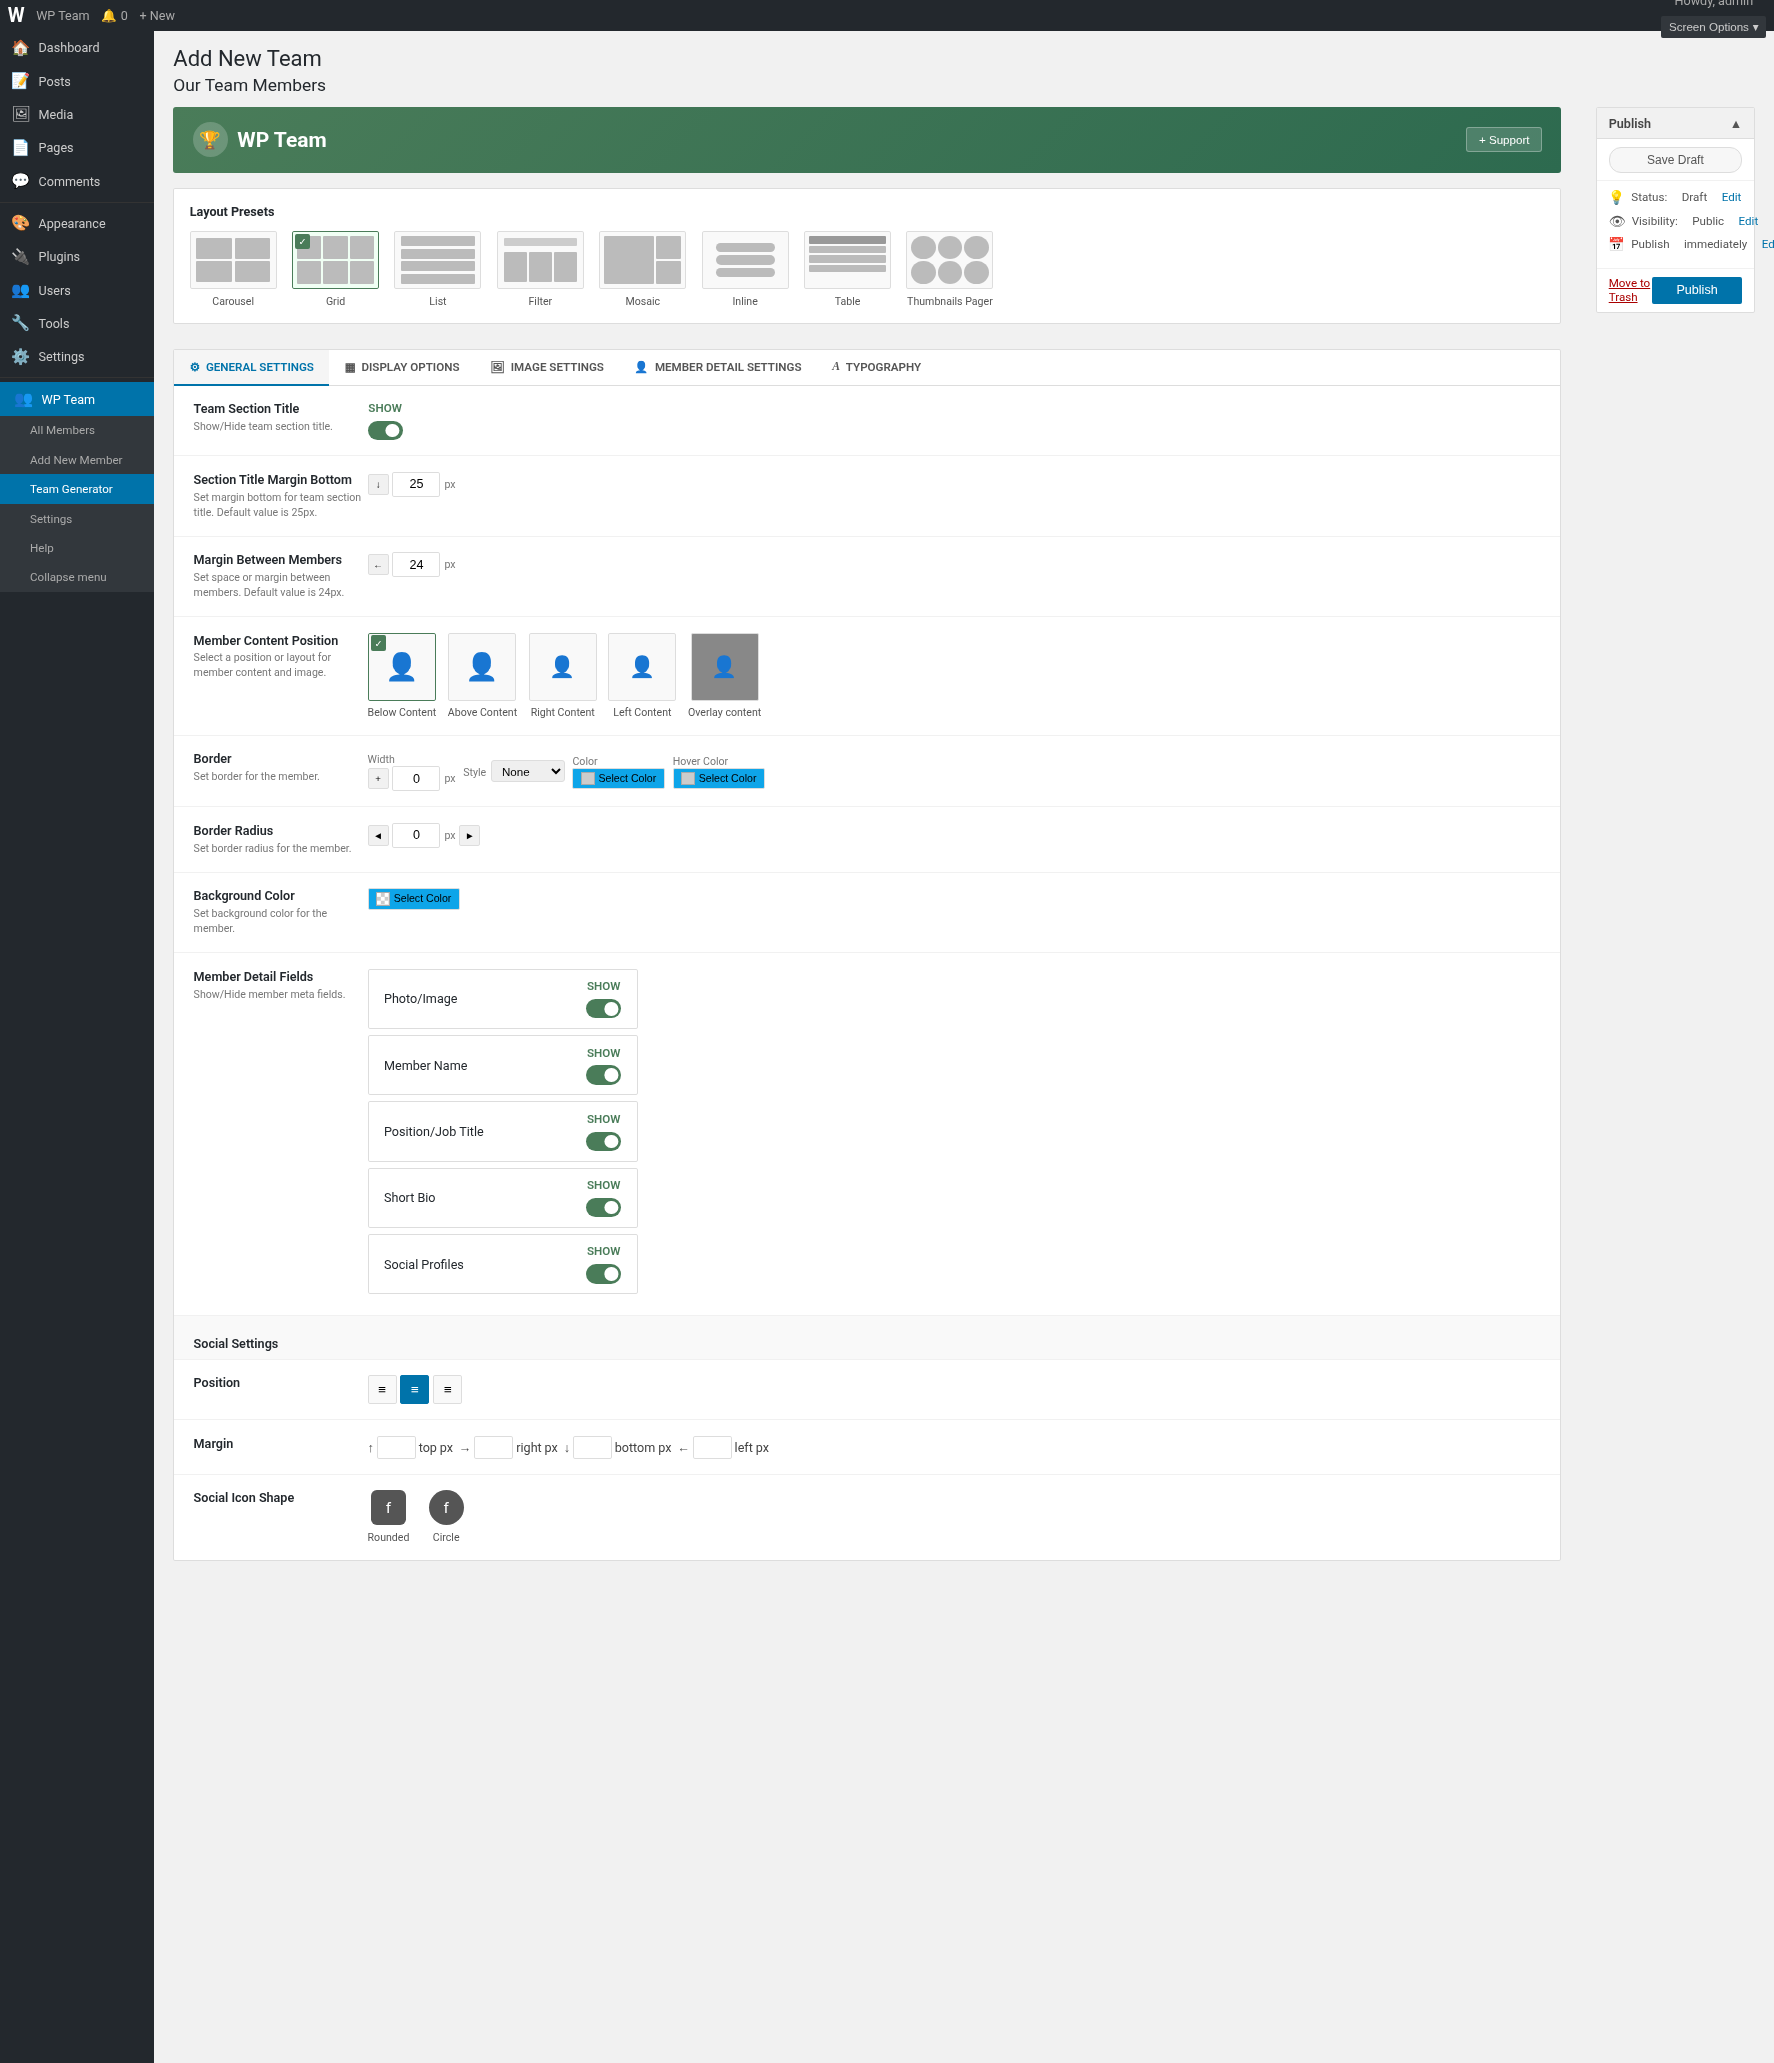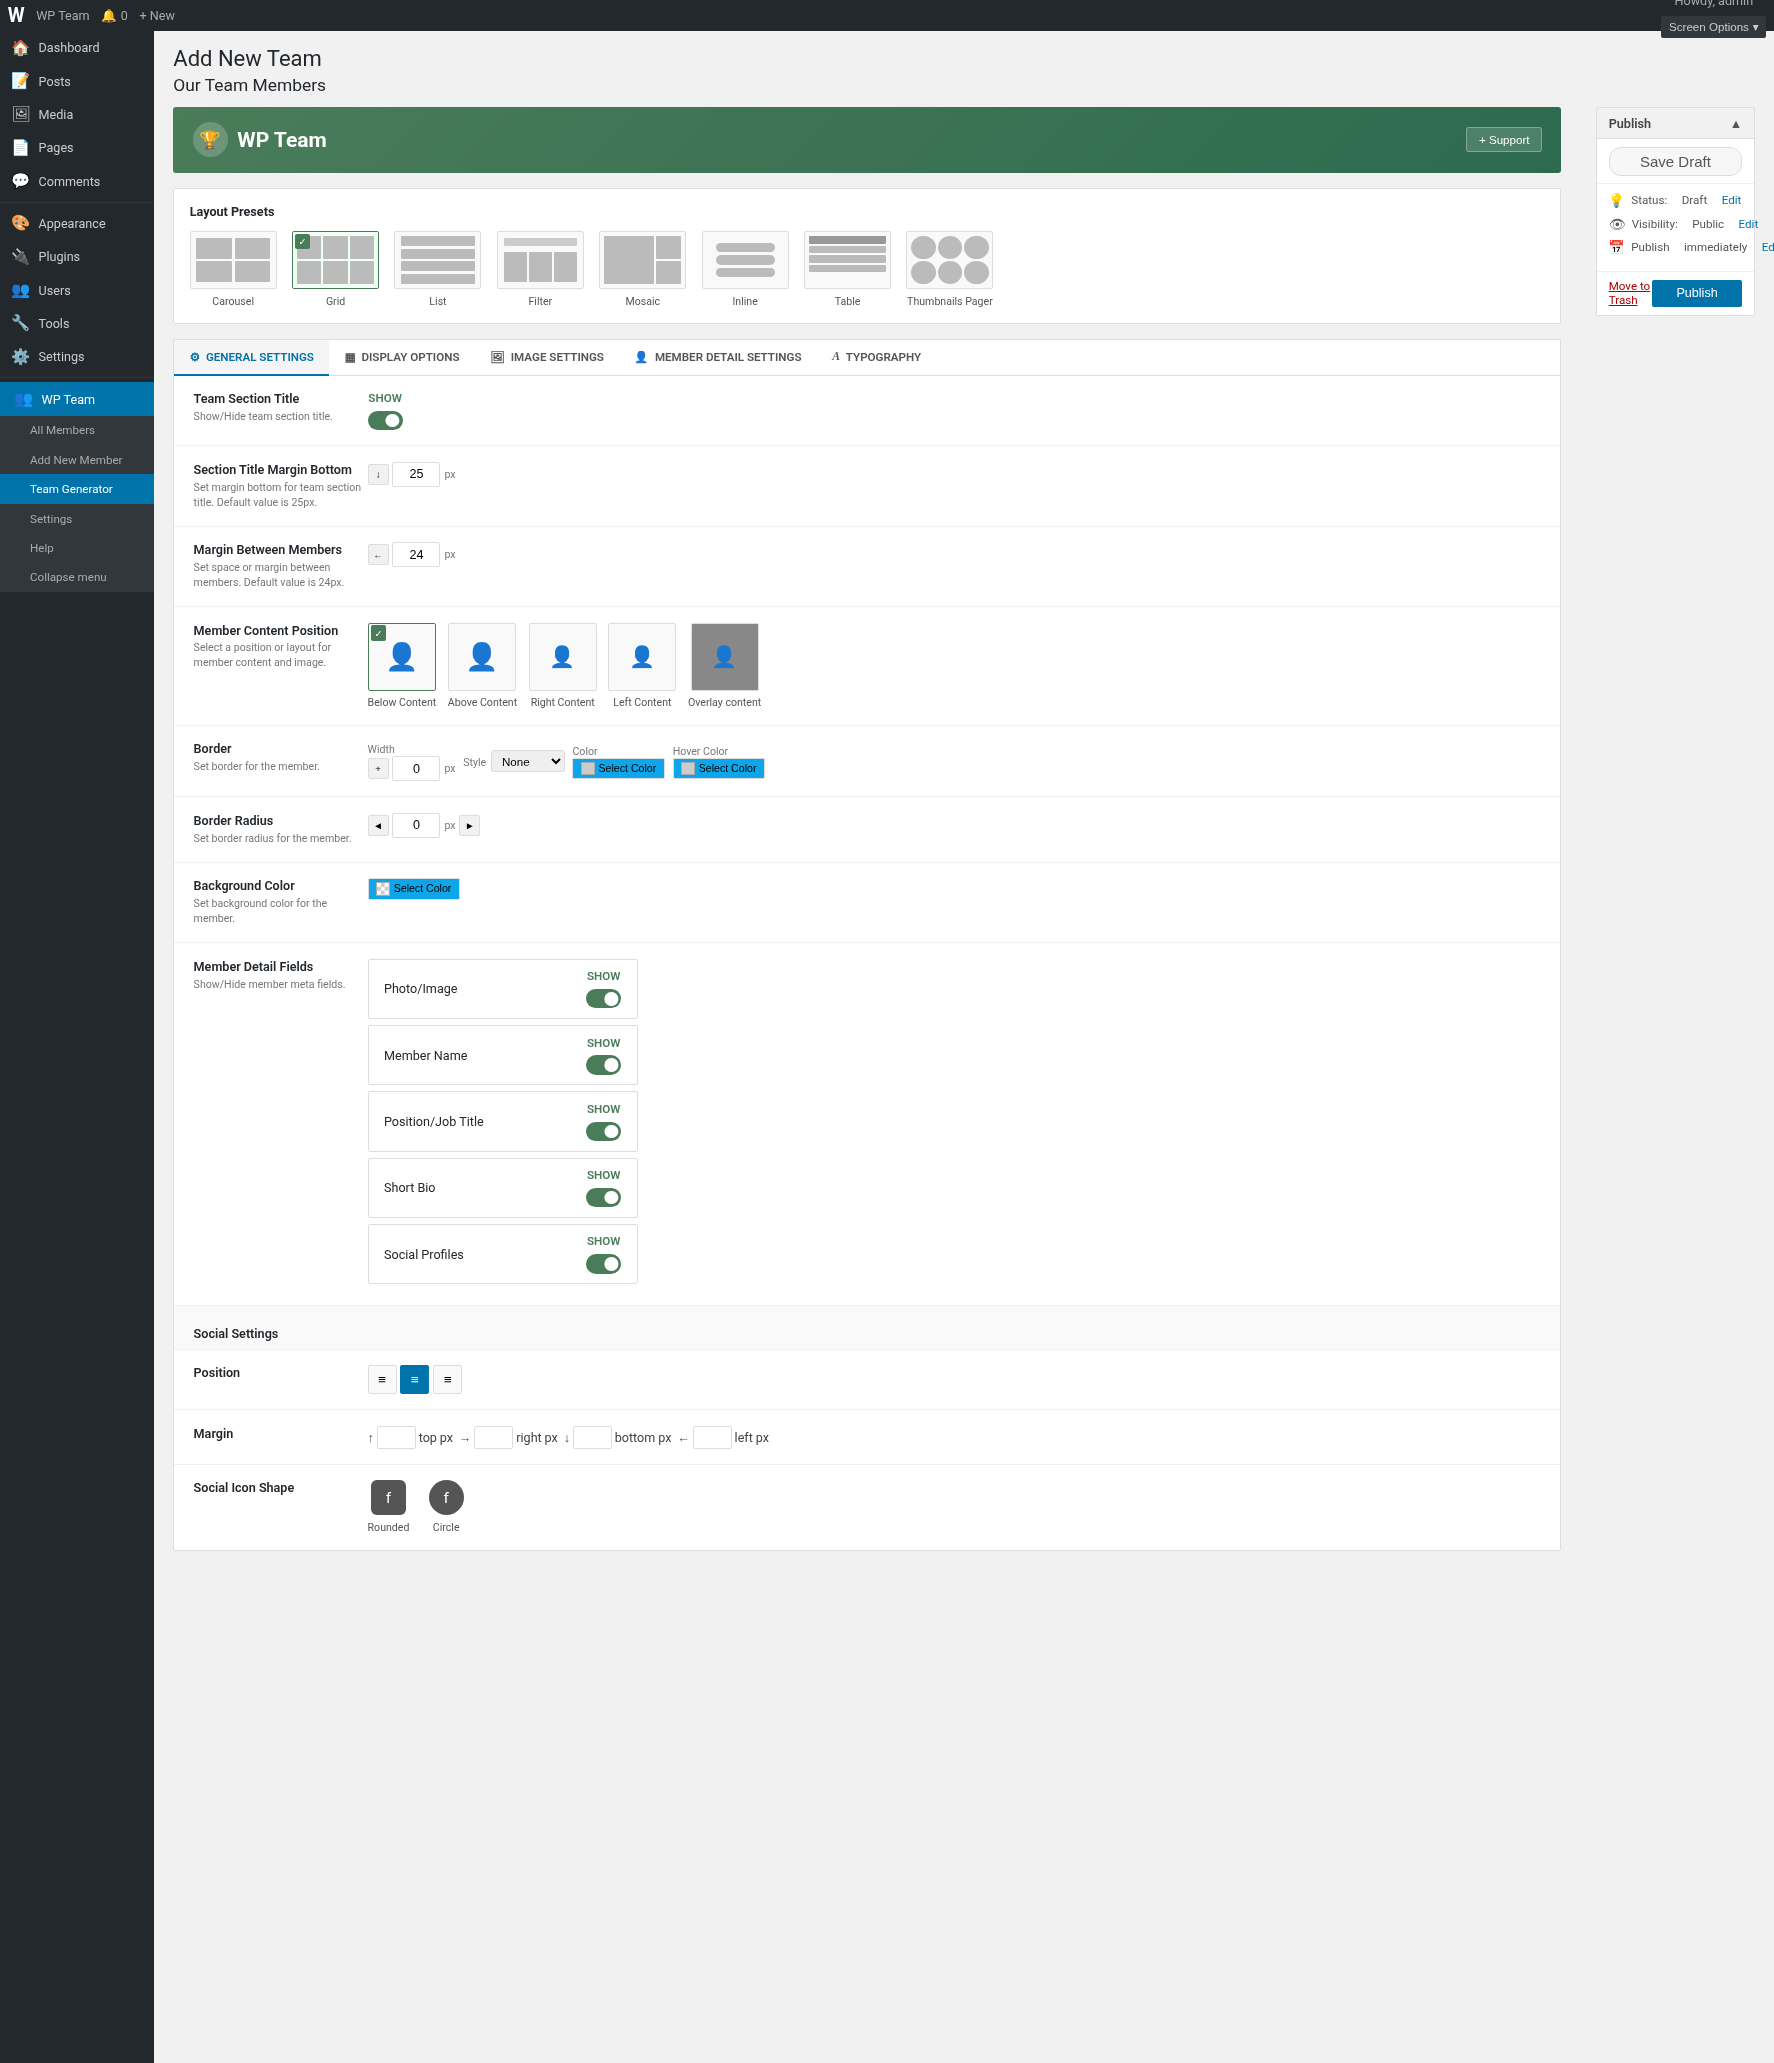--- a/index.html
+++ b/index.html
@@ -32,21 +32,21 @@
     .page-title { font-size: 22px; font-weight: 400; color: #23282d; margin-bottom: 3.9px; }
     .page-subtitle { font-size: 17.4px; font-weight: 400; color: #23282d; margin-bottom: 11.6px; }
 
     
     .wp-team-banner { background: linear-gradient(135deg, #4a7c59, #2d6a4f); color: #fff; padding: 15.4px 19.3px; border-radius: 2.9px; display: flex; align-items: center; justify-content: space-between; margin-bottom: 15.4px; }
     .wp-team-logo { display: flex; align-items: center; gap: 9.7px; font-size: 21px; font-weight: bold; }
     .wp-team-logo-icon { width: 35px; height: 35px; background: rgba(255,255,255,0.2); border-radius: 50%; display: flex; align-items: center; justify-content: center; font-size: 17.4px; }
     .support-btn { background: rgba(255,255,255,0.15); border: 1px solid rgba(255,255,255,0.3); color: #fff; padding: 4.8px 11.6px; border-radius: 2.9px; cursor: pointer; font-size: 11.6px; }
 
     
-    .layout-presets { background: #fff; border: 1px solid #ddd; padding: 15.4px; margin-bottom: 15px; border-radius: 1.9px; }
+    .layout-presets { background: #fff; border: 1px solid #ddd; padding: 15.4px; margin-bottom: 25px; border-radius: 1.9px; }
     .layout-presets h3 { font-size: 12.6px; margin-bottom: 11.6px; color: #23282d; }
     .presets-grid { display: flex; gap: 15.4px; flex-wrap: wrap; align-items: flex-end; }
     .preset-item { display: flex; flex-direction: column; align-items: center; gap: 5.8px; cursor: pointer; }
     .preset-thumb { width: 87px; height: 58px; border: 1.9px solid #ddd; background: #f9f9f9; border-radius: 1.9px; display: flex; align-items: center; justify-content: center; overflow: hidden; }
     .preset-thumb.selected { border-color: #4a7c59; background: #f0fff4; }
     .preset-label { font-size: 10.6px; color: #555; }
 
     
     .filter-bar { background: #fff; border: 1px solid #ddd; padding: 9.7px 15.4px; margin-bottom: 15.4px; display: flex; align-items: center; gap: 11.6px; border-radius: 1.9px; }
     .filter-label { font-size: 12.6px; font-weight: 600; color: #23282d; }
@@ -119,21 +119,21 @@
     .shape-icon.circle { border-radius: 50%; }
     .shape-label { font-size: 10.6px; color: #555; }
 
     
     .sidebar-right { width: 174px; flex-shrink: 0; padding-left: 15.4px; }
     .publish-box { background: #fff; border: 1px solid #ddd; border-radius: 1.9px; }
     .publish-header { background: #f1f1f1; border-bottom: 1px solid #ddd; padding: 7.7px 11.6px; display: flex; align-items: center; justify-content: space-between; }
     .publish-title { font-weight: 600; font-size: 12.6px; }
     .publish-toggle { cursor: pointer; color: #555; }
     .publish-actions-top { padding: 7.7px 11.6px; border-bottom: 1px solid #f1f1f1; }
-    .save-draft-btn { background: #f7f7f7; border: 1px solid #ddd; color: #555; padding: 4.8px 9.7px; cursor: pointer; font-size: 15px; border-radius: 12px; width: 100%; text-align: center; }
+    .save-draft-btn { background: #f7f7f7; border: 1px solid #ddd; color: #555; padding: 4.8px 9.7px; cursor: pointer; font-size: 12px; border-radius: 12px; width: 100%; text-align: center; }
     .publish-meta { padding: 7.7px 11.6px; }
     .publish-meta-item { display: flex; align-items: center; gap: 5.8px; margin-bottom: 7.7px; font-size: 11.6px; color: #555; }
     .publish-meta-icon { font-size: 13.5px; }
     .edit-link { color: #0073aa; cursor: pointer; }
     .move-trash { color: #a00; cursor: pointer; font-size: 11.6px; text-decoration: underline; }
     .publish-btn { background: #0073aa; color: #fff; border: none; padding: 6.8px 13.5px; cursor: pointer; font-size: 12.6px; border-radius: 1.9px; width: 100%; }
     .publish-footer { padding: 7.7px 11.6px; display: flex; justify-content: space-between; align-items: center; border-top: 1px solid #f1f1f1; }
 
     
     .thumb-carousel { display: grid; grid-template-columns: 1fr 1fr; gap: 2.9px; padding: 5.8px; width: 100%; height: 100%; }

